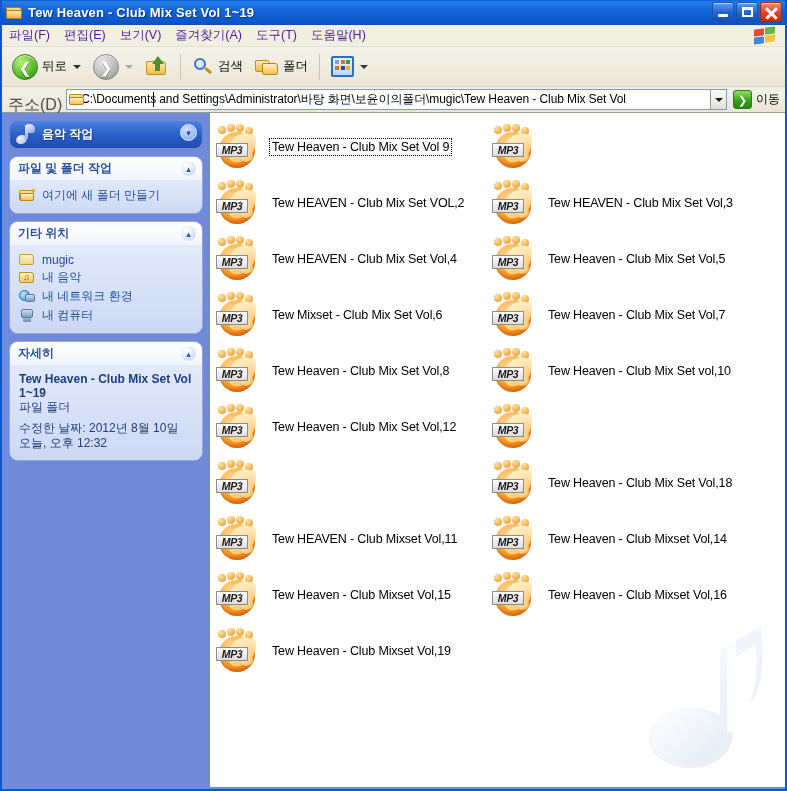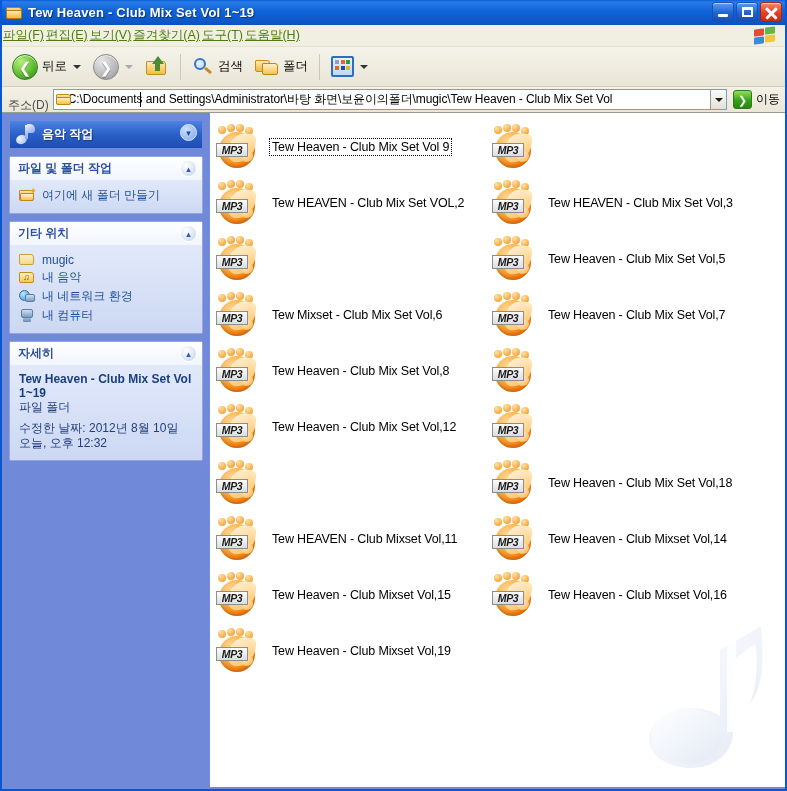--- a/index.html
+++ b/index.html
@@ -30,21 +30,21 @@
   .wbtn.min,.wbtn.max{ background:linear-gradient(180deg,#5b9ef0,#1f63cf 55%,#1451b8); }
   .wbtn.close{ background:linear-gradient(180deg,#f38b6f,#e0452a 52%,#c22c14); border-color:#9c2a12; }
   .wbtn.min i{ position:absolute;left:5px;bottom:4px;width:10px;height:3px;background:#fff;border-radius:1px; }
   .wbtn.max i{ position:absolute;left:5px;top:4px;width:11px;height:10px;border:2px solid #fff;border-top-width:3px;}
   .wbtn.close i,.wbtn.close u{ position:absolute;left:3px;top:9px;width:15px;height:2.6px;background:#fff;border-radius:1px;}
   .wbtn.close i{ transform:rotate(45deg);} .wbtn.close u{ transform:rotate(-45deg);}
 
   
   #menubar{ height:22px; background:#f1efe2; display:flex; align-items:center;
     border-bottom:1px solid #e3e0cf; position:relative; }
-  #menubar .mi{ padding:2px 1px; color:#4d7c0f; font-size:12.5px; white-space:nowrap; cursor:default;text-decoration:underline; }
+  #menubar .mi{ padding:2px 7px; color:#4c1d95; font-size:12.5px; white-space:nowrap; cursor:default; }
   #flag{ position:absolute; right:6px; top:2px; width:26px;height:18px; }
   #flag div{ position:absolute;width:10px;height:7px;border-radius:1px;}
   #flag .a{ left:1px;top:2px;background:#e24b3a;transform:skewY(-8deg);}
   #flag .b{ left:12px;top:0px;background:#63b64a;transform:skewY(-8deg);}
   #flag .c{ left:1px;top:10px;background:#3b8ad9;transform:skewY(-8deg);}
   #flag .d{ left:12px;top:8px;background:#f2c53d;transform:skewY(-8deg);}
 
   
   #toolbar{ height:40px; background:linear-gradient(180deg,#f5f3e9 0%,#efece0 48%,#e9e6d8 100%);
     display:flex; align-items:center; padding:0 4px; border-bottom:1px solid #d6d2c2; }
@@ -86,21 +86,21 @@
 
   .viewbtn{ width:23px;height:21px;border:2px solid #2a6fc4;border-radius:2px;
     background:linear-gradient(180deg,#eaf3fd,#bcd9f4); position:relative; flex:none; }
   .viewbtn span{ position:absolute; width:4px;height:4px; }
   .viewbtn .r1{ top:2px; } .viewbtn .r2{ top:8px; }
   .viewbtn .c1{ left:2px; } .viewbtn .c2{ left:8px; } .viewbtn .c3{ left:13px; }
 
   
   #addrbar{ height:26px; background:linear-gradient(180deg,#f3f1e6,#eae7d9);
     display:flex; align-items:center; padding:0 3px; border-bottom:1px solid #9a9a8f; }
-  #addr-label{ font-size:12px; color:#4d4d4d; padding:0 4px 0 3px; white-space:nowrap;margin-top:12px; }
+  #addr-label{ font-size:16px; color:#4d4d4d; padding:0 4px 0 3px; white-space:nowrap;margin-top:12px; }
   #addr-input{ flex:1; height:21px; background:#fff; border:1px solid #7f9db9;
     display:flex; align-items:center; padding:0 0 0 2px; position:relative; overflow:hidden; }
   #addr-input .afold{ width:17px;height:13px;position:relative;flex:none;margin-right:1px;}
   #addr-input .afold .bk{ position:absolute;left:0;top:1px;width:15px;height:11px;border:1px solid #c08f1c;
     border-radius:1px 3px 2px 2px; background:linear-gradient(180deg,#ffe09a,#f1ab2c);}
   #addr-input .afold .fr{ position:absolute;left:0;top:4px;width:15px;height:8px;border:1px solid #bd870f;
     border-radius:1px 1px 2px 2px; background:linear-gradient(180deg,#fff1cc,#f6c04a);}
   #addr-text{ font-size:12px; color:#000; white-space:nowrap; overflow:hidden; flex:1;
     margin-left:-6px; letter-spacing:-.1px; }
   #addr-caret{ position:absolute; left:86px; top:2px; width:1px; height:15px; background:#000; }
@@ -112,21 +112,21 @@
   #gobtn .gsq{ width:19px;height:19px;border:1px solid #2c7a1d;border-radius:3px;
     background:linear-gradient(180deg,#8fe060,#35a216 55%,#2a8410); position:relative; flex:none;}
   #gobtn .gsq .ar{ position:absolute;left:4px;top:5px;color:#fff;font-size:11px;line-height:9px;font-weight:bold;}
   #gobtn .glbl{ font-size:12px; margin-left:4px; color:#000; }
 
   
   #content{ display:flex; height:calc(791px - 25px - 22px - 40px - 26px - 4px); }
 
   
   #sidebar{ width:208px; flex:none; background:#7089d8; padding:8px 8px 0 8px; overflow:hidden;}
-  .panel{ border-radius:1px; overflow:hidden; margin-bottom:9px; }
+  .panel{ border-radius:8px; overflow:hidden; margin-bottom:9px; }
   .panel .hdr{ display:flex; align-items:center; height:23px; padding:0 6px 0 8px; position:relative; }
   .panel .hdr .t{ font-size:12px; font-weight:bold; white-space:nowrap; }
   .panel .body{ padding:5px 7px 7px 9px; }
   .panel .row{ display:flex; align-items:center; margin:2px 0; }
   .panel .row .lbl{ font-size:12px; color:#1d4f9b; margin-left:6px; white-space:nowrap; }
   .chev-btn{ position:absolute; right:5px; top:3px; width:17px;height:17px;border-radius:50%;
     display:flex;align-items:center;justify-content:center; font-size:9px; font-weight:bold; }
 
   
   .panel.music{ background:linear-gradient(180deg,#2f66cd,#1f4fb5); }
@@ -481,20 +481,21 @@
             <span class="ic mp3">
               <i class="b1"></i>
               <i class="b2"></i>
               <i class="b3"></i>
               <i class="b4"></i>
               <i class="disc"></i>
               <i class="swirl"></i>
               <i class="ball"></i>
               <i class="tag">MP3</i>
             </span>
+            <span class="nm">Tew HEAVEN - Club Mix Set Vol,4</span>
           </div>
           <div class="fitem">
             <span class="ic mp3">
               <i class="b1"></i>
               <i class="b2"></i>
               <i class="b3"></i>
               <i class="b4"></i>
               <i class="disc"></i>
               <i class="swirl"></i>
               <i class="ball"></i>
@@ -545,20 +546,21 @@
             <span class="ic mp3">
               <i class="b1"></i>
               <i class="b2"></i>
               <i class="b3"></i>
               <i class="b4"></i>
               <i class="disc"></i>
               <i class="swirl"></i>
               <i class="ball"></i>
               <i class="tag">MP3</i>
             </span>
+            <span class="nm">Tew Heaven - Club Mix Set vol,10</span>
           </div>
           <div class="fitem">
             <span class="ic mp3">
               <i class="b1"></i>
               <i class="b2"></i>
               <i class="b3"></i>
               <i class="b4"></i>
               <i class="disc"></i>
               <i class="swirl"></i>
               <i class="ball"></i>

